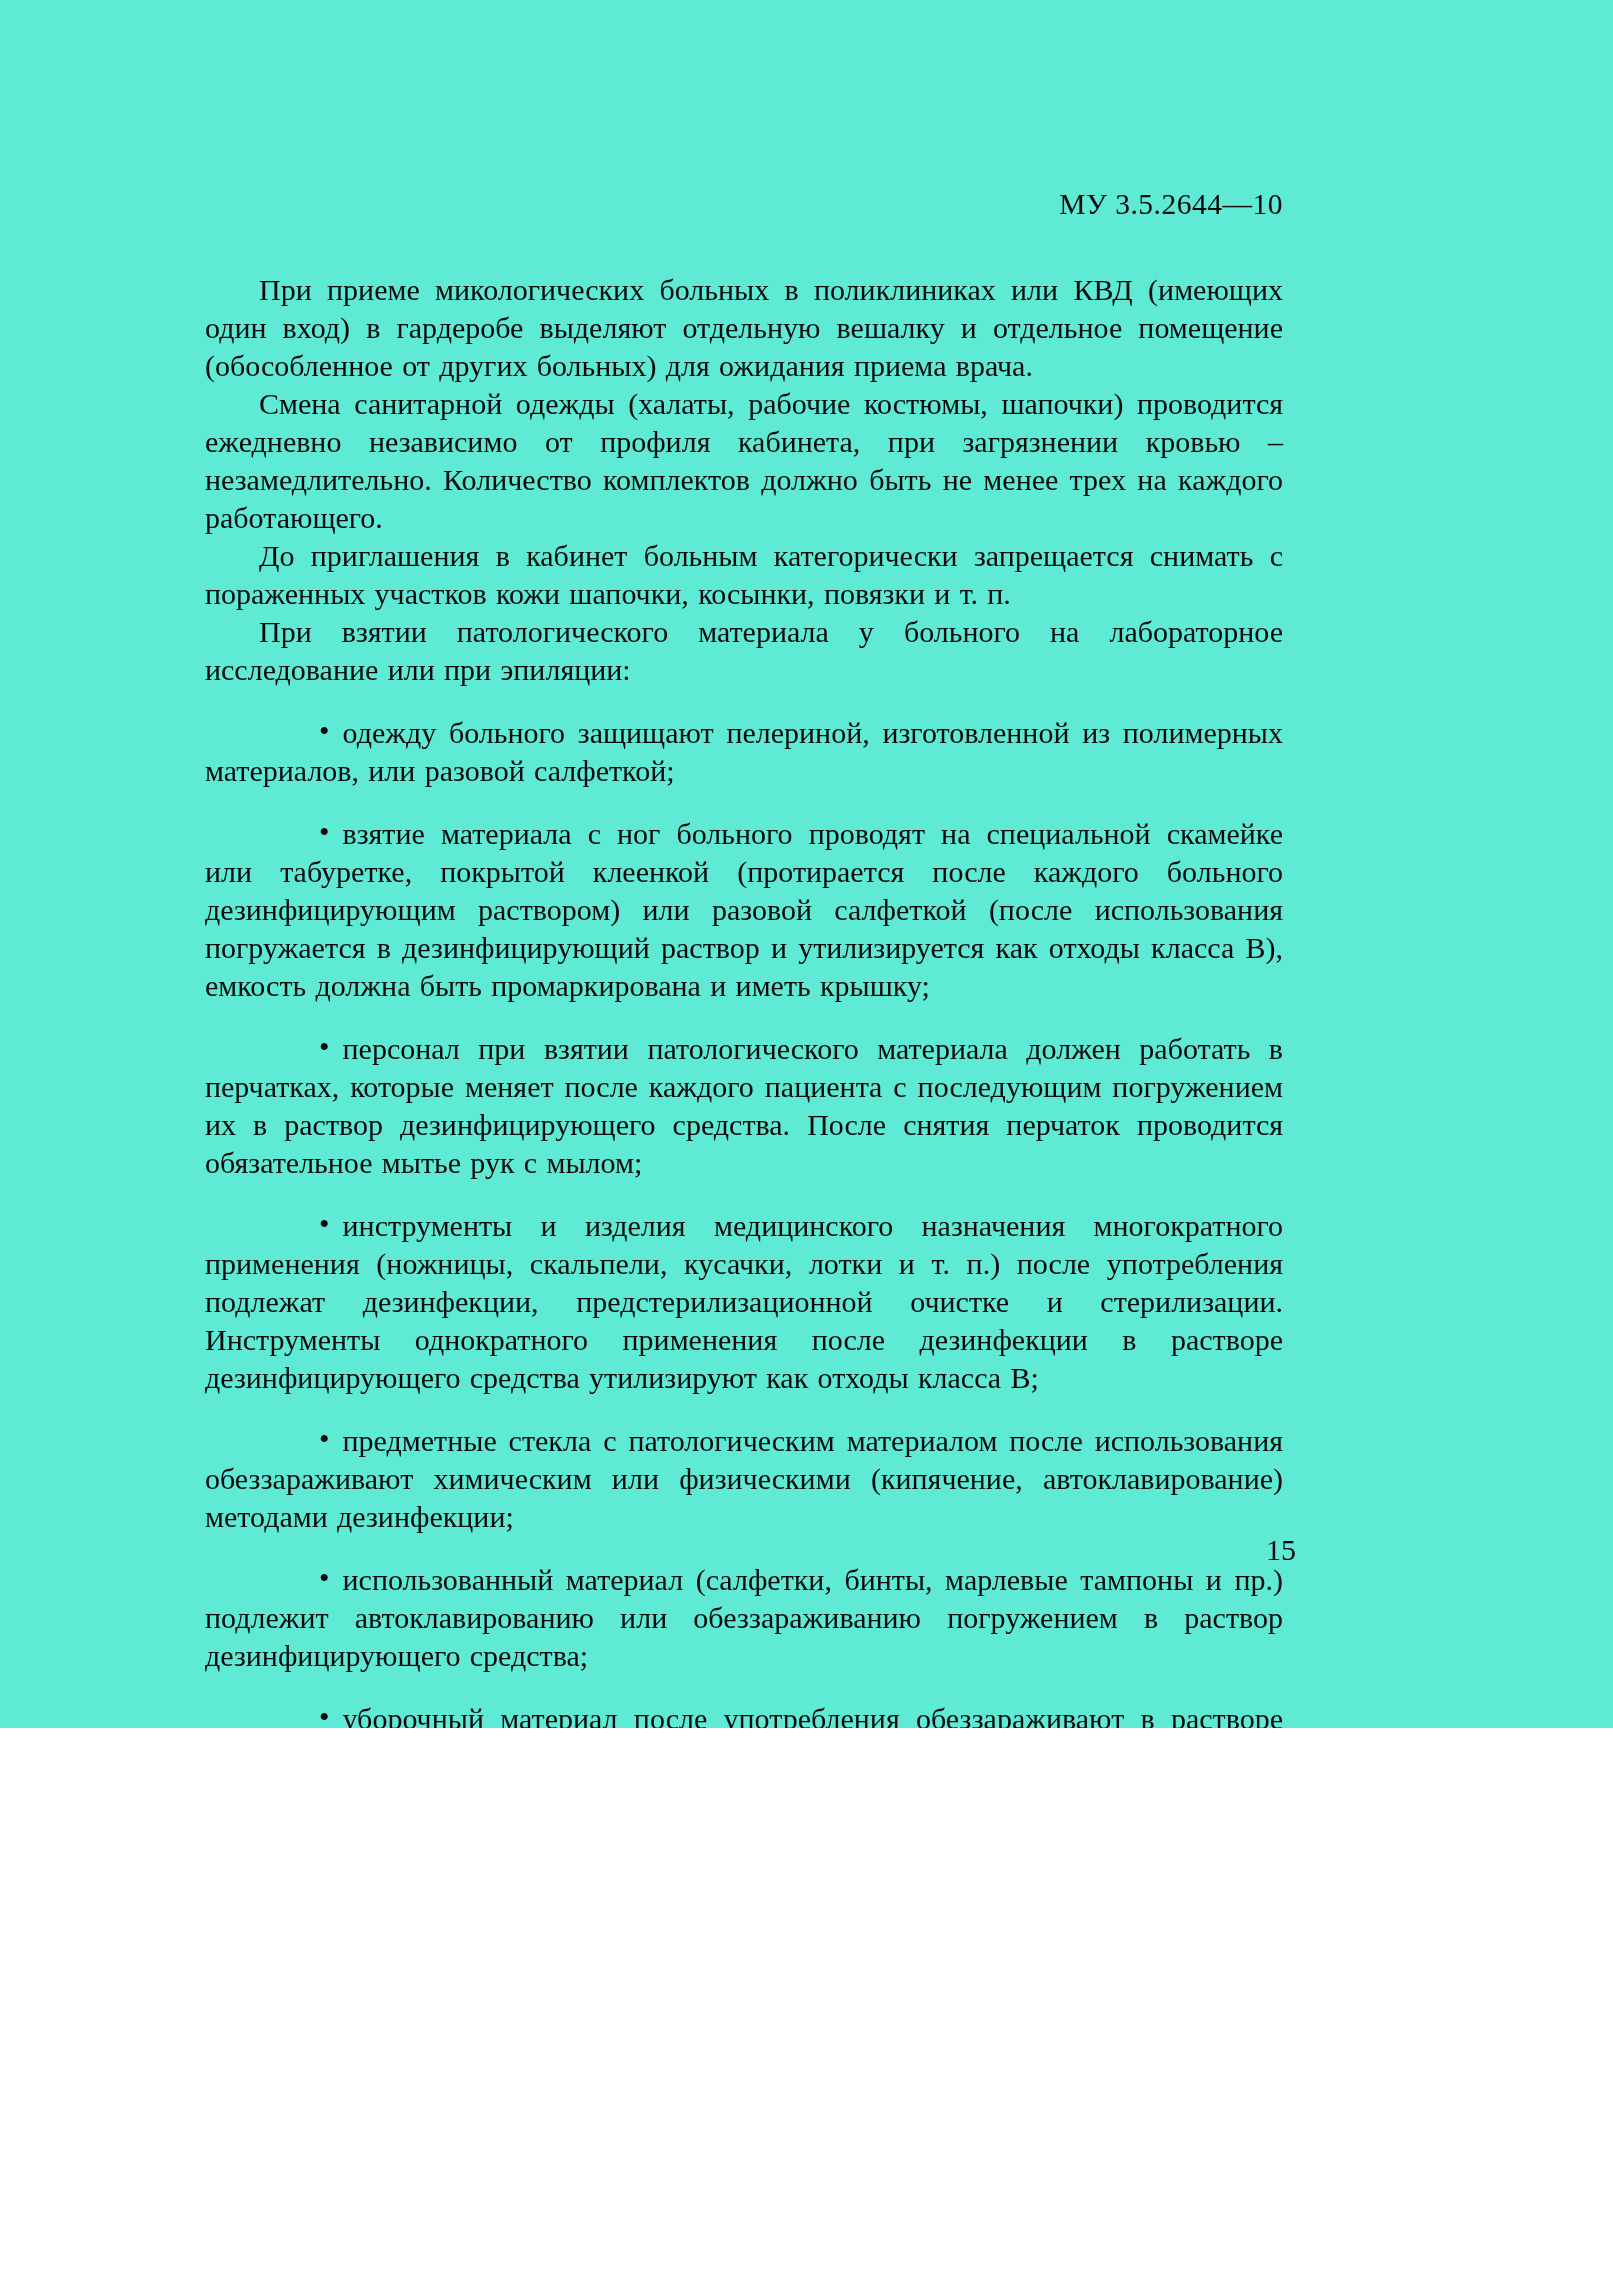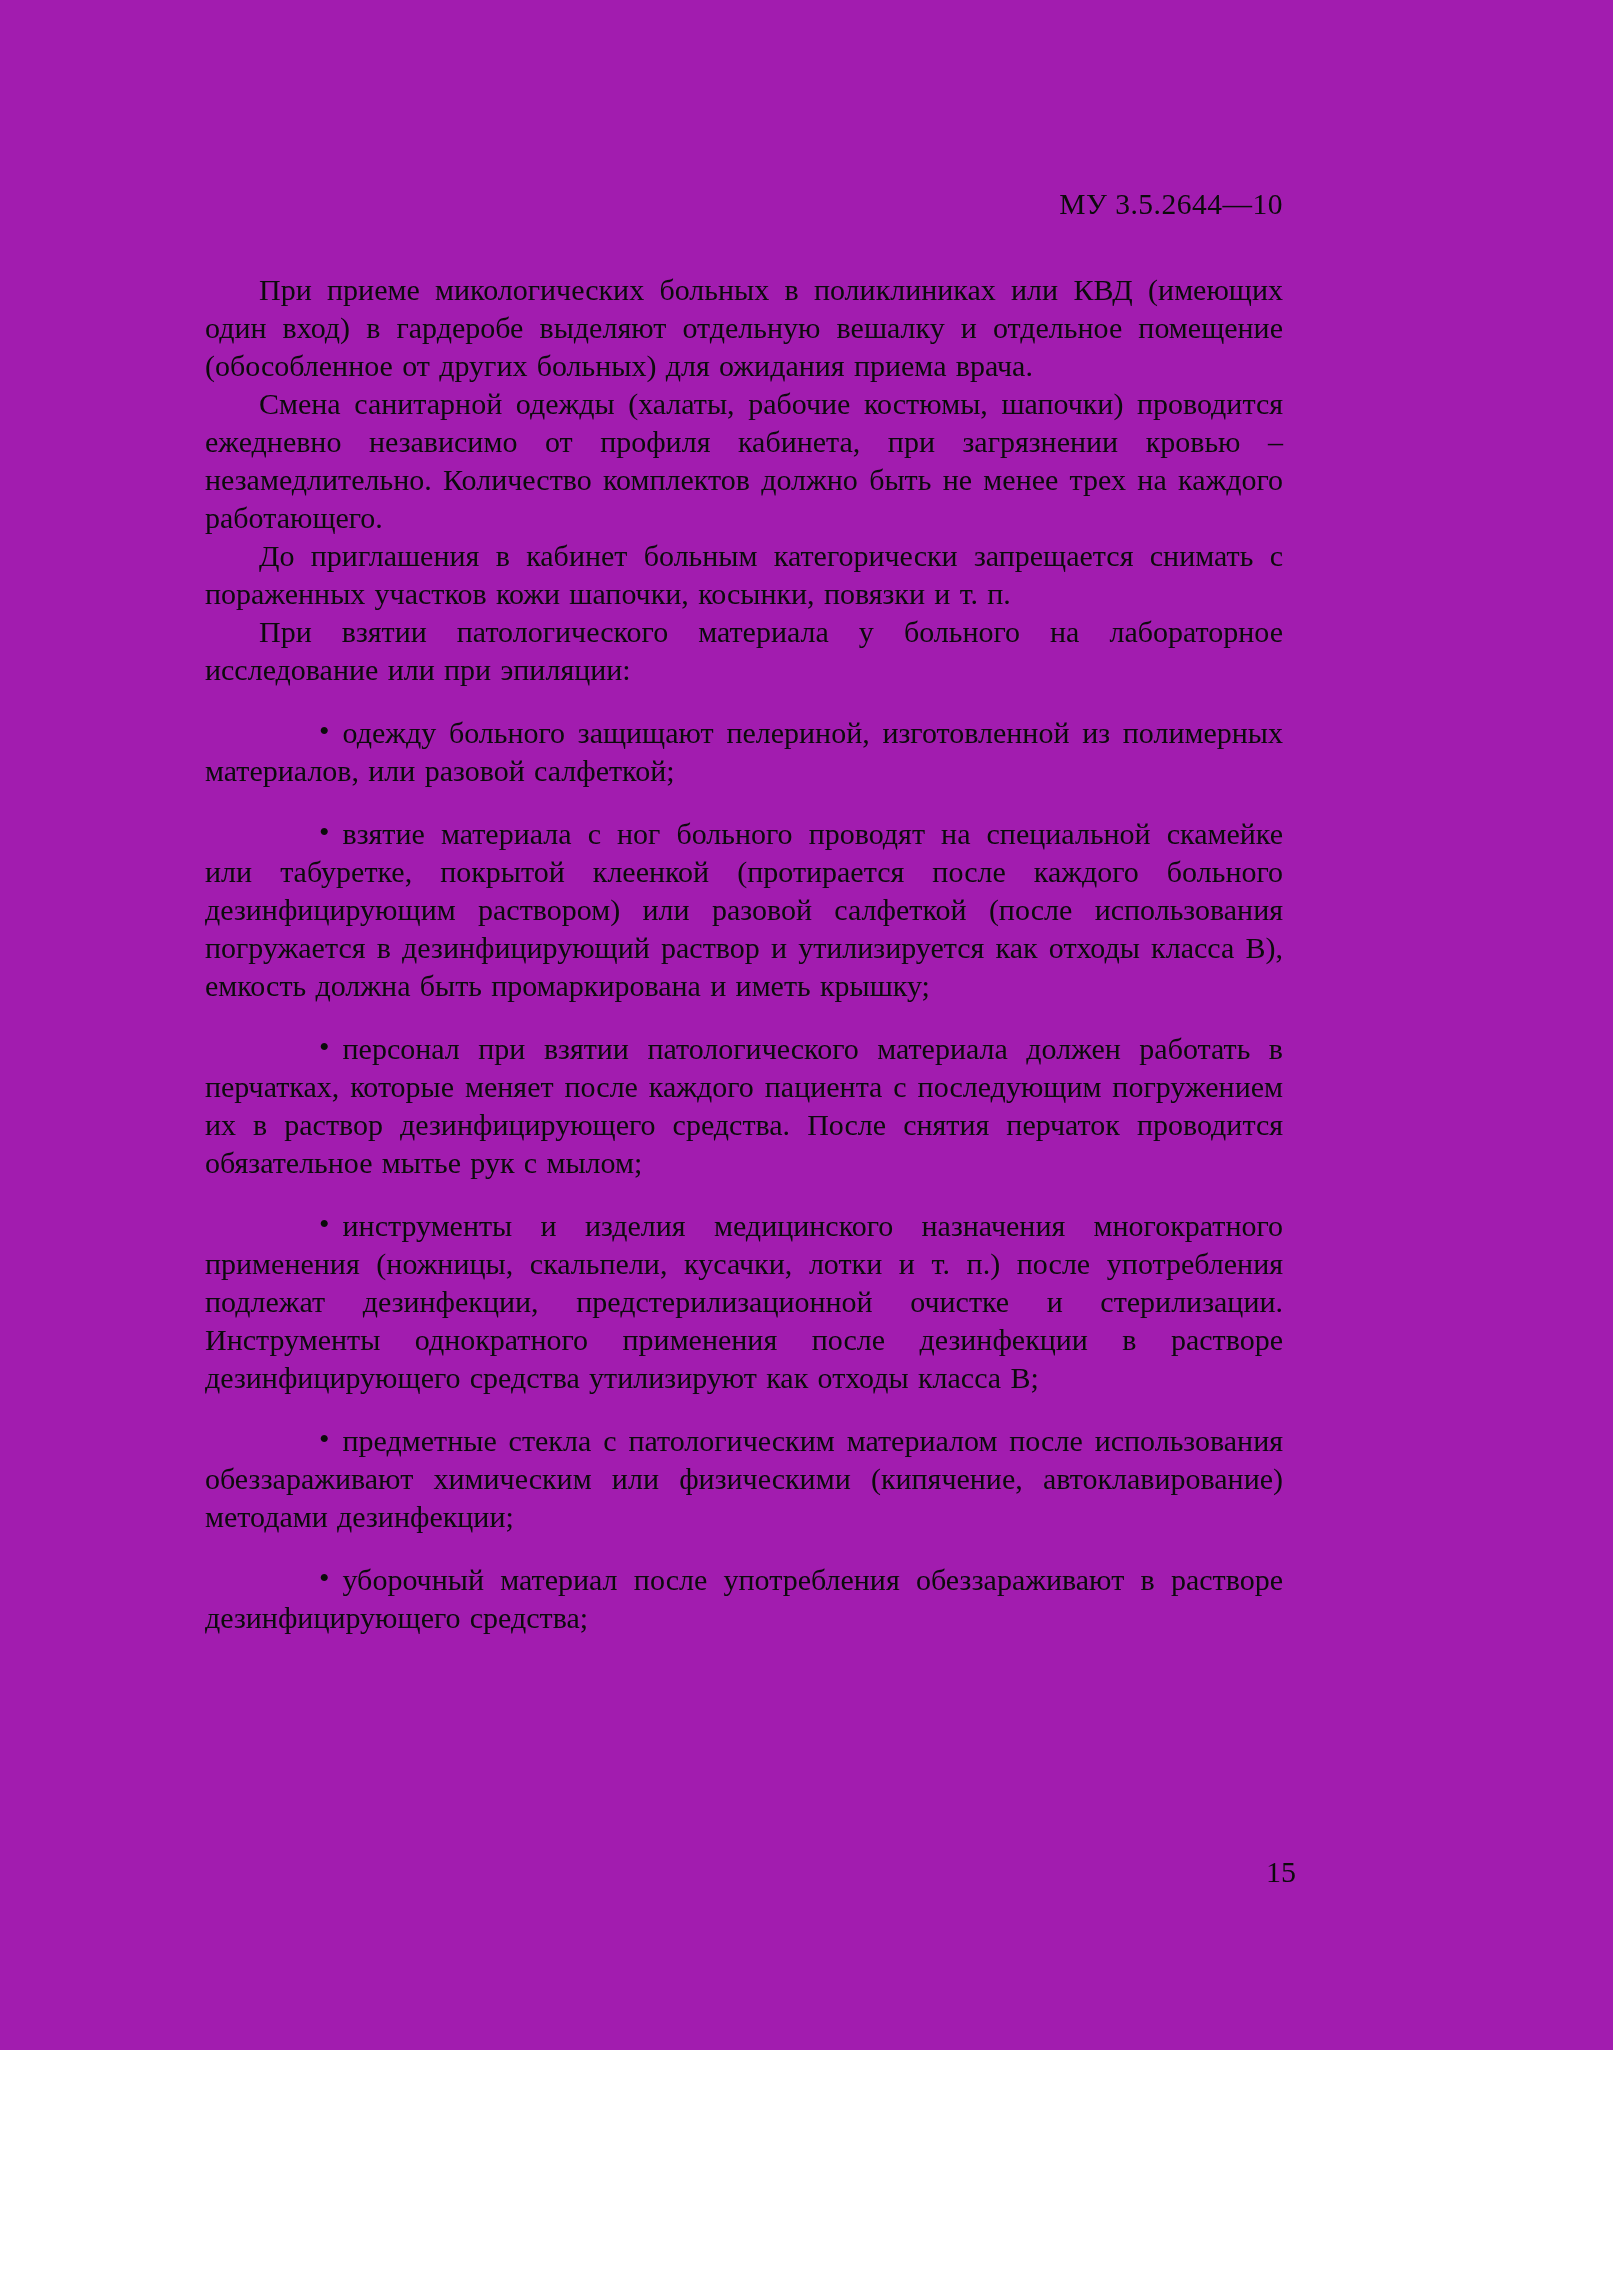--- a/index.html
+++ b/index.html
@@ -3,22 +3,22 @@
 <meta charset="utf-8">
 <style>
   html, body {
     margin: 0;
     padding: 0;
     background: #ffffff;
   }
   .page {
     position: relative;
     width: 1613px;
-    height: 2050px;
-    background: #a21caf;
+    height: 1728px;
+    background: #5eead4;
     box-sizing: border-box;
     padding: 185px 330px 0 205px;
     font-family: "Liberation Serif", "DejaVu Serif", serif;
     color: #0b0b0b;
     overflow: hidden;
   }
   .doc-header {
     text-align: right;
     font-size: 29.5px;
     line-height: 38px;
@@ -66,20 +66,21 @@
   <p class="para bullet"><span class="bchar">•</span><span>одежду больного защищают пелериной, изготовленной из полимерных материалов, или разовой салфеткой;</span></p>
 
   <p class="para bullet"><span class="bchar">•</span><span>взятие материала с ног больного проводят на специальной скамейке или табуретке, покрытой клеенкой (протирается после каждого больного дезинфицирующим раствором) или разовой салфеткой (после использования погружается в дезинфицирующий раствор и утилизируется как отходы класса В), емкость должна быть промаркирована и иметь крышку;</span></p>
 
   <p class="para bullet"><span class="bchar">•</span><span>персонал при взятии патологического материала должен работать в перчатках, которые меняет после каждого пациента с последующим погружением их в раствор дезинфицирующего средства. После снятия перчаток проводится обязательное мытье рук с мылом;</span></p>
 
   <p class="para bullet"><span class="bchar">•</span><span>инструменты и изделия медицинского назначения многократного применения (ножницы, скальпели, кусачки, лотки и т. п.) после употребления подлежат дезинфекции, предстерилизационной очистке и стерилизации. Инструменты однократного применения после дезинфекции в растворе дезинфицирующего средства утилизируют как отходы класса В;</span></p>
 
   <p class="para bullet"><span class="bchar">•</span><span>предметные стекла с патологическим материалом после использования обеззараживают химическим или физическими (кипячение, автоклавирование) методами дезинфекции;</span></p>
 
+  <p class="para bullet"><span class="bchar">•</span><span>использованный материал (салфетки, бинты, марлевые тампоны и пр.) подлежит автоклавированию или обеззараживанию погружением в раствор дезинфицирующего средства;</span></p>
 
   <p class="para bullet"><span class="bchar">•</span><span>уборочный материал после употребления обеззараживают в растворе дезинфицирующего средства;</span></p>
 
 
   <div class="page-footer">15</div>
 
 </div>
 
 
 </body></html>

